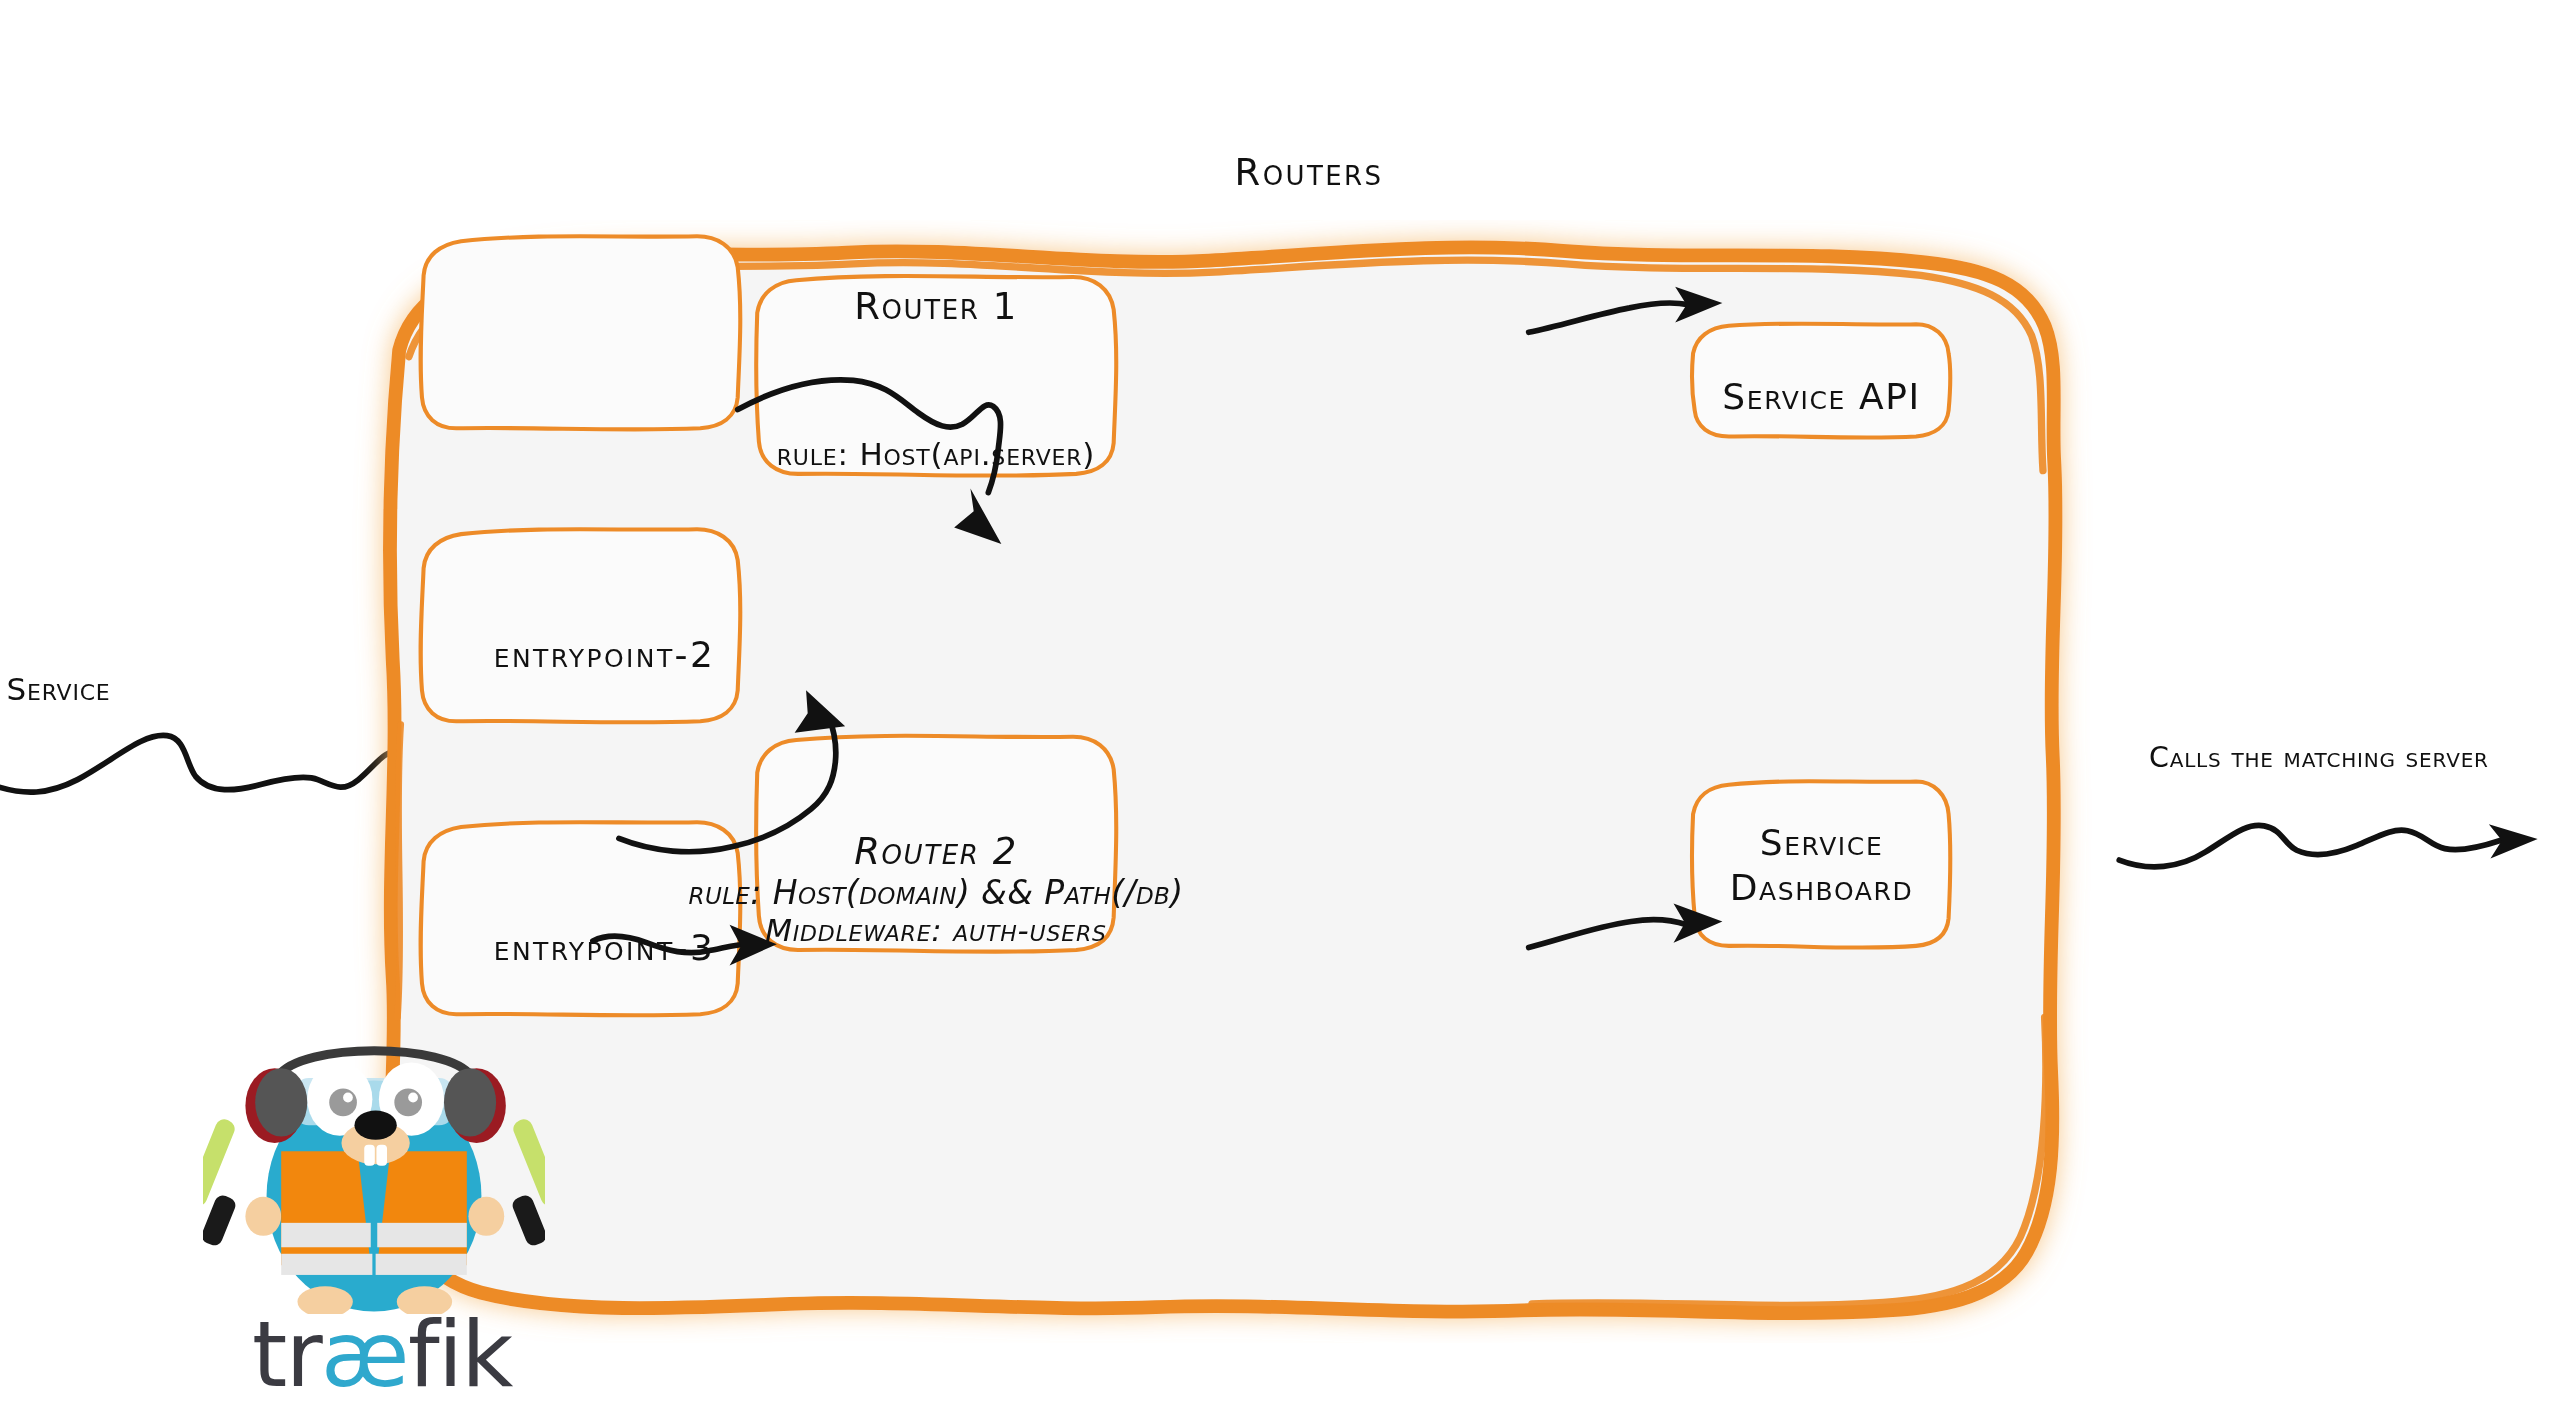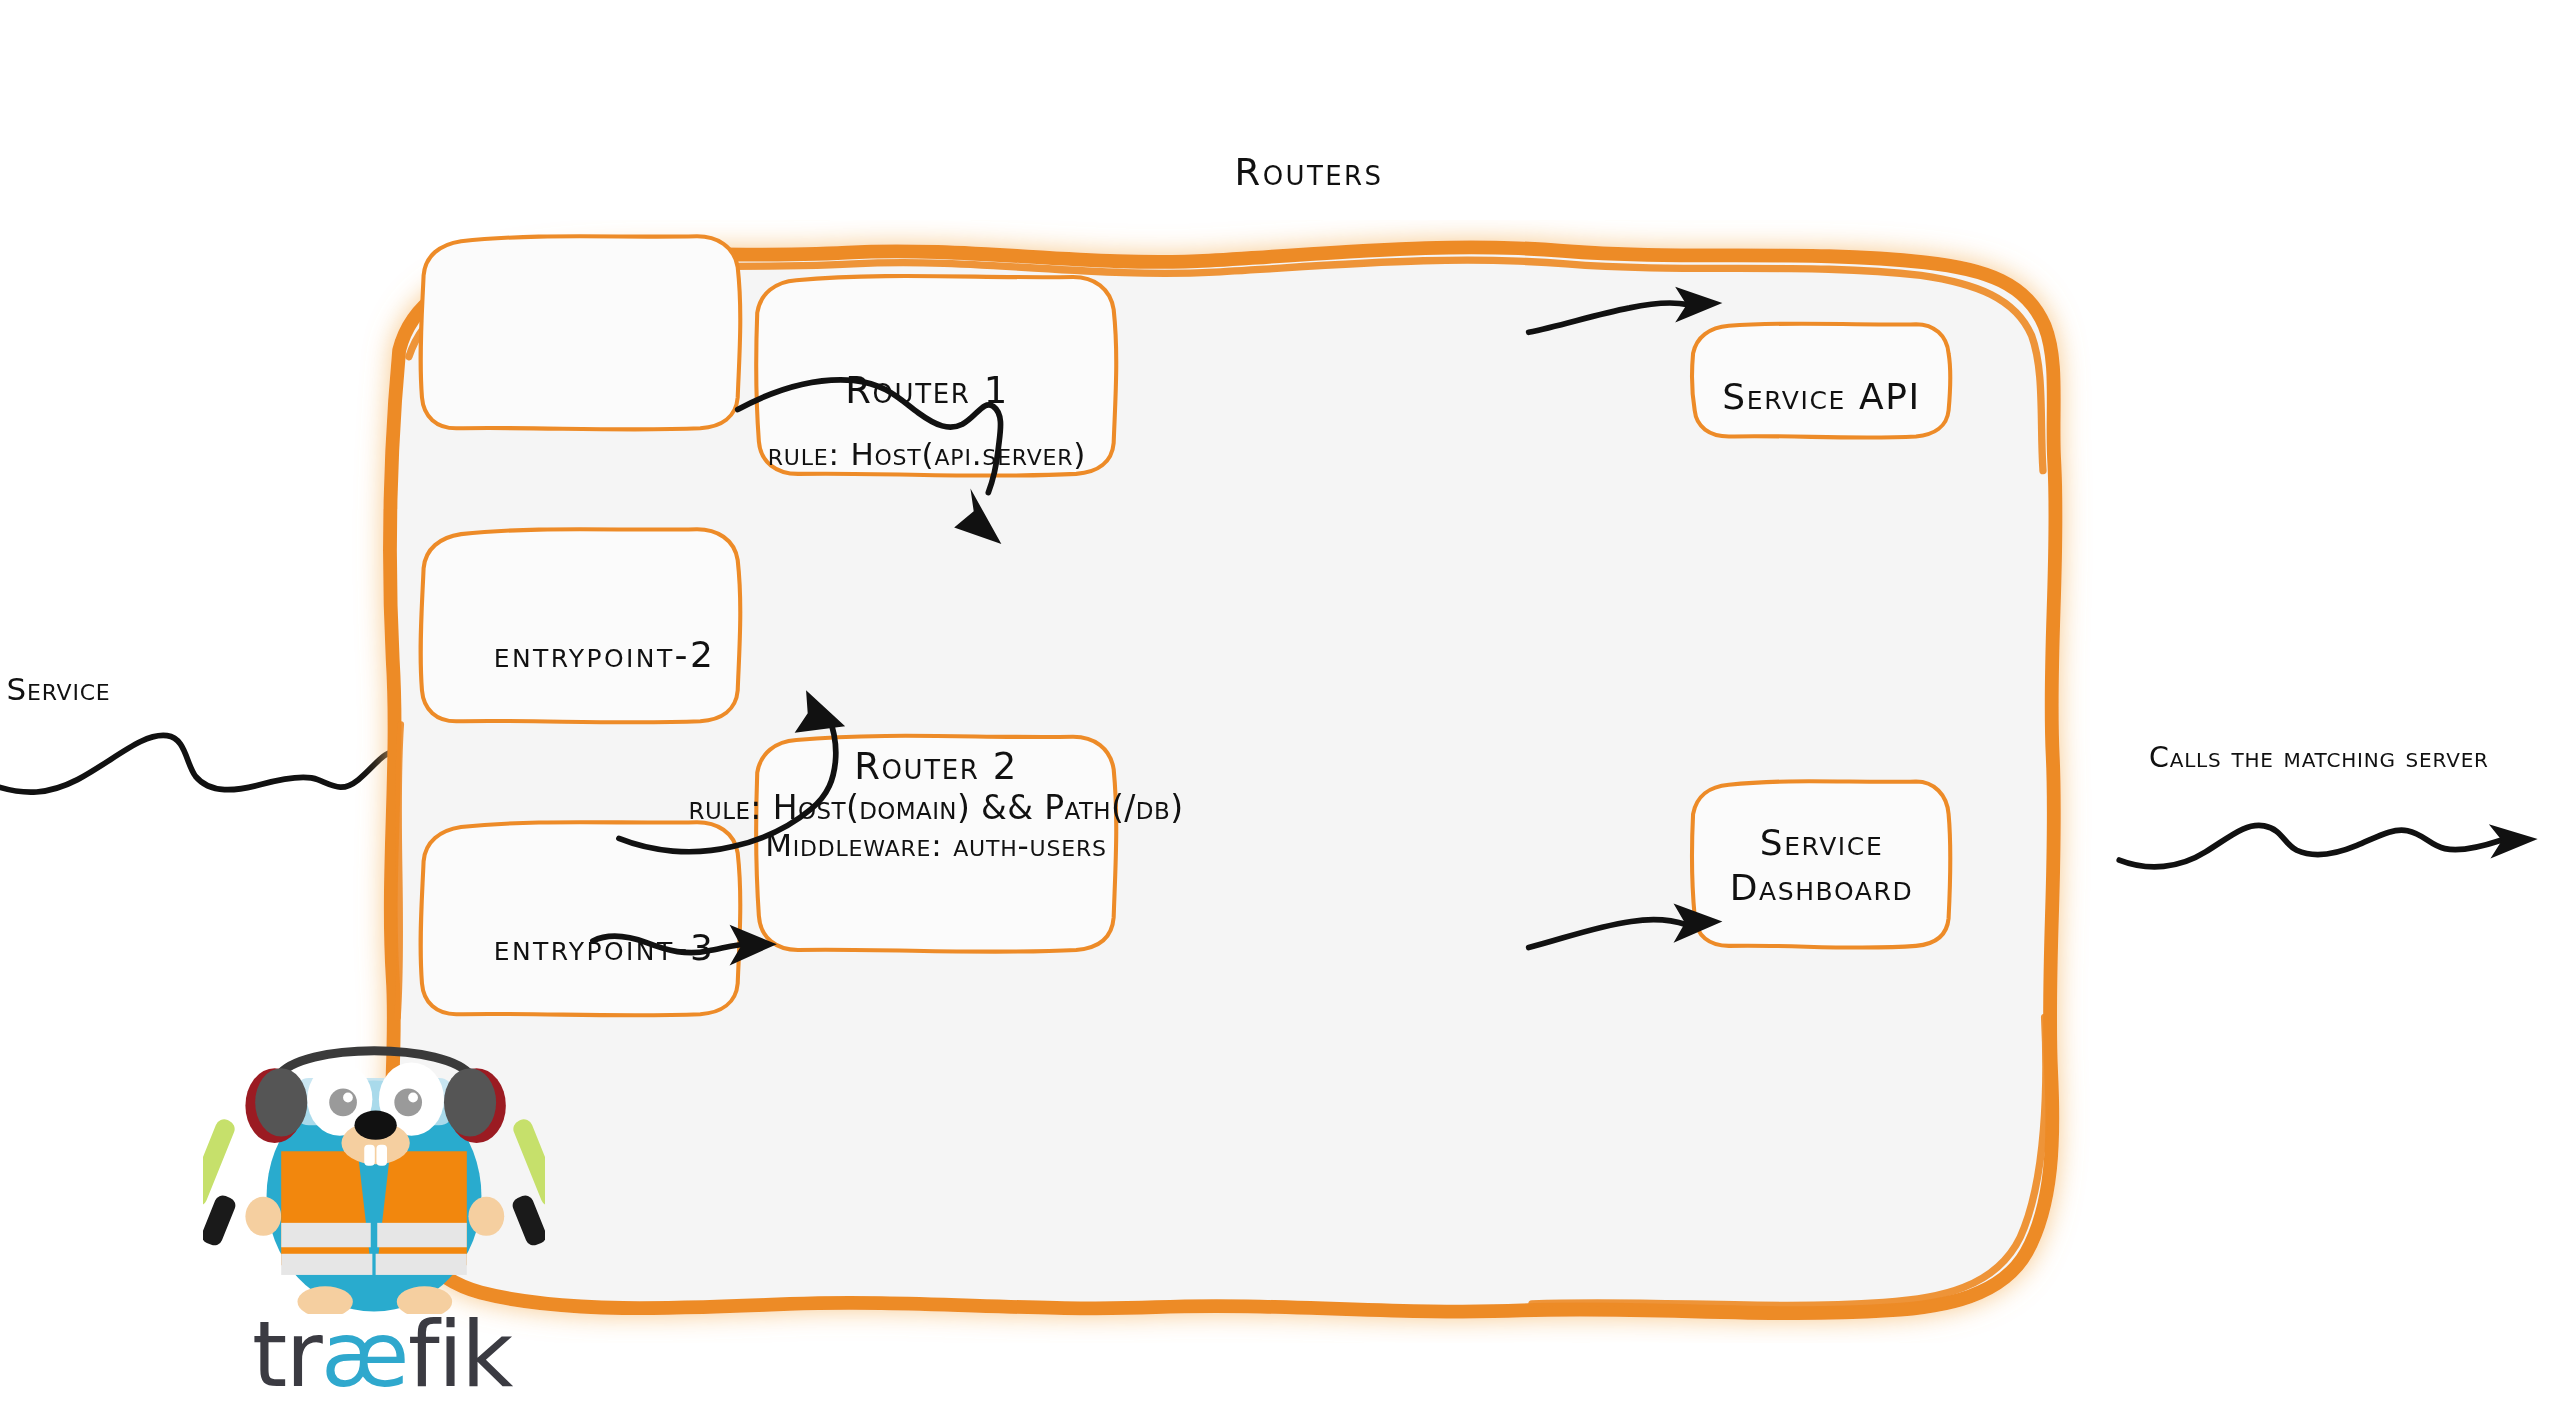--- a/index.html
+++ b/index.html
@@ -253,26 +253,26 @@
 
 
   <div class="box-label" style="left:72px; top:314px; width:365px; height:241px;">
     <span class="hand nosel ep-text">entrypoint-2</span>
   </div>
 
   <div class="box-label" style="left:72px; top:607px; width:365px; height:241px;justify-content:center;">
     <span class="hand nosel ep-text">entrypoint-3</span>
   </div>
 
-  <div class="box-label" style="left:398px; top:65px; width:358px; height:187px; justify-content:flex-end;gap:24px;">
+  <div class="box-label" style="left:407px; top:65px; width:358px; height:187px; justify-content:space-between;gap:24px;">
     <span class="hand nosel rt-title">Router 1</span>
     <span class="hand nosel rt-line">rule: Host(api.server)</span>
   </div>
 
-  <div class="box-label" style="left:407px; top:525px; width:358px; height:203px; justify-content:flex-start;">
+  <div class="box-label" style="left:407px; top:525px; width:358px; height:203px; justify-content:flex-end;font-style:italic;">
     <span class="hand nosel rt-title">Router 2</span>
     <span class="hand nosel rt-line-sm">rule: Host(domain) &amp;&amp; Path(/db)</span>
     <span class="hand nosel rt-line">Middleware: auth-users</span>
   </div>
 
   <div class="box-label" style="left:1343px; top:106px; width:257px; height:140px;">
     <span class="hand nosel svc-text">Service API</span>
   </div>
 
   <div class="box-label" style="left:1343px; top:563px; width:257px; height:164px;">

